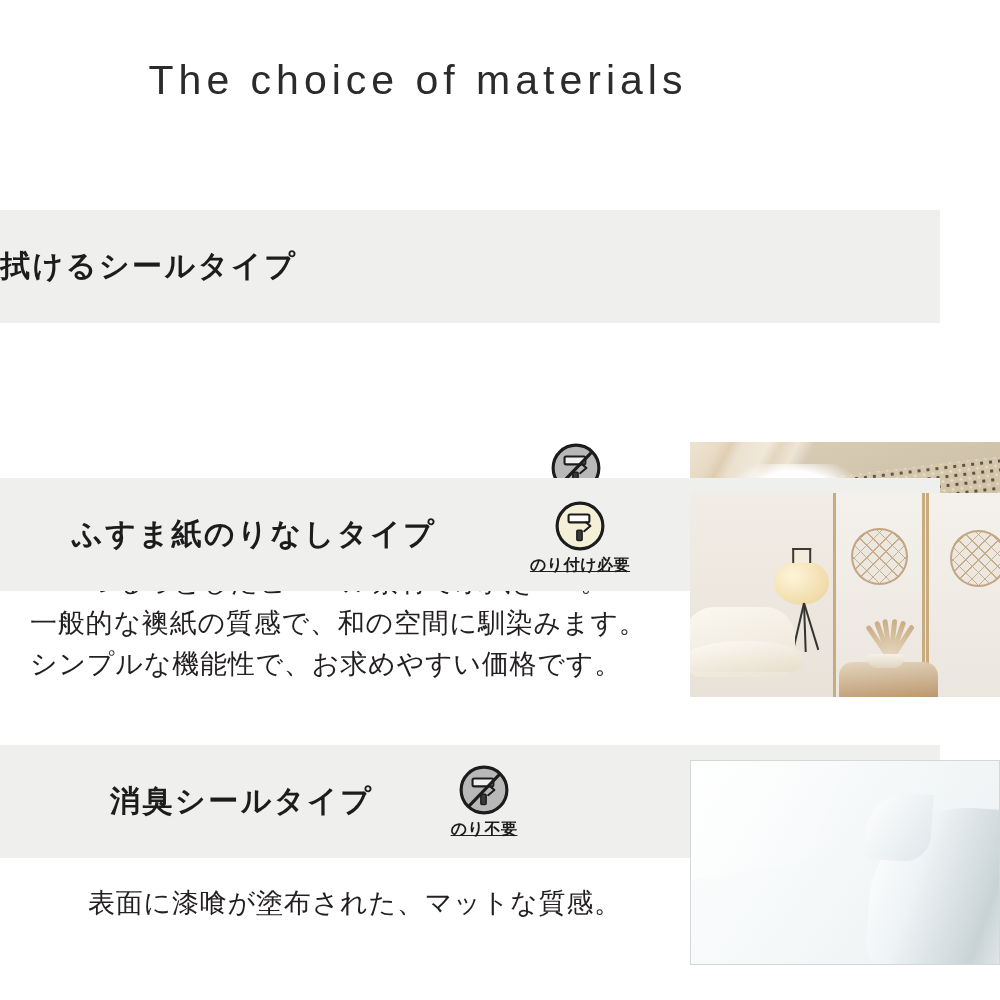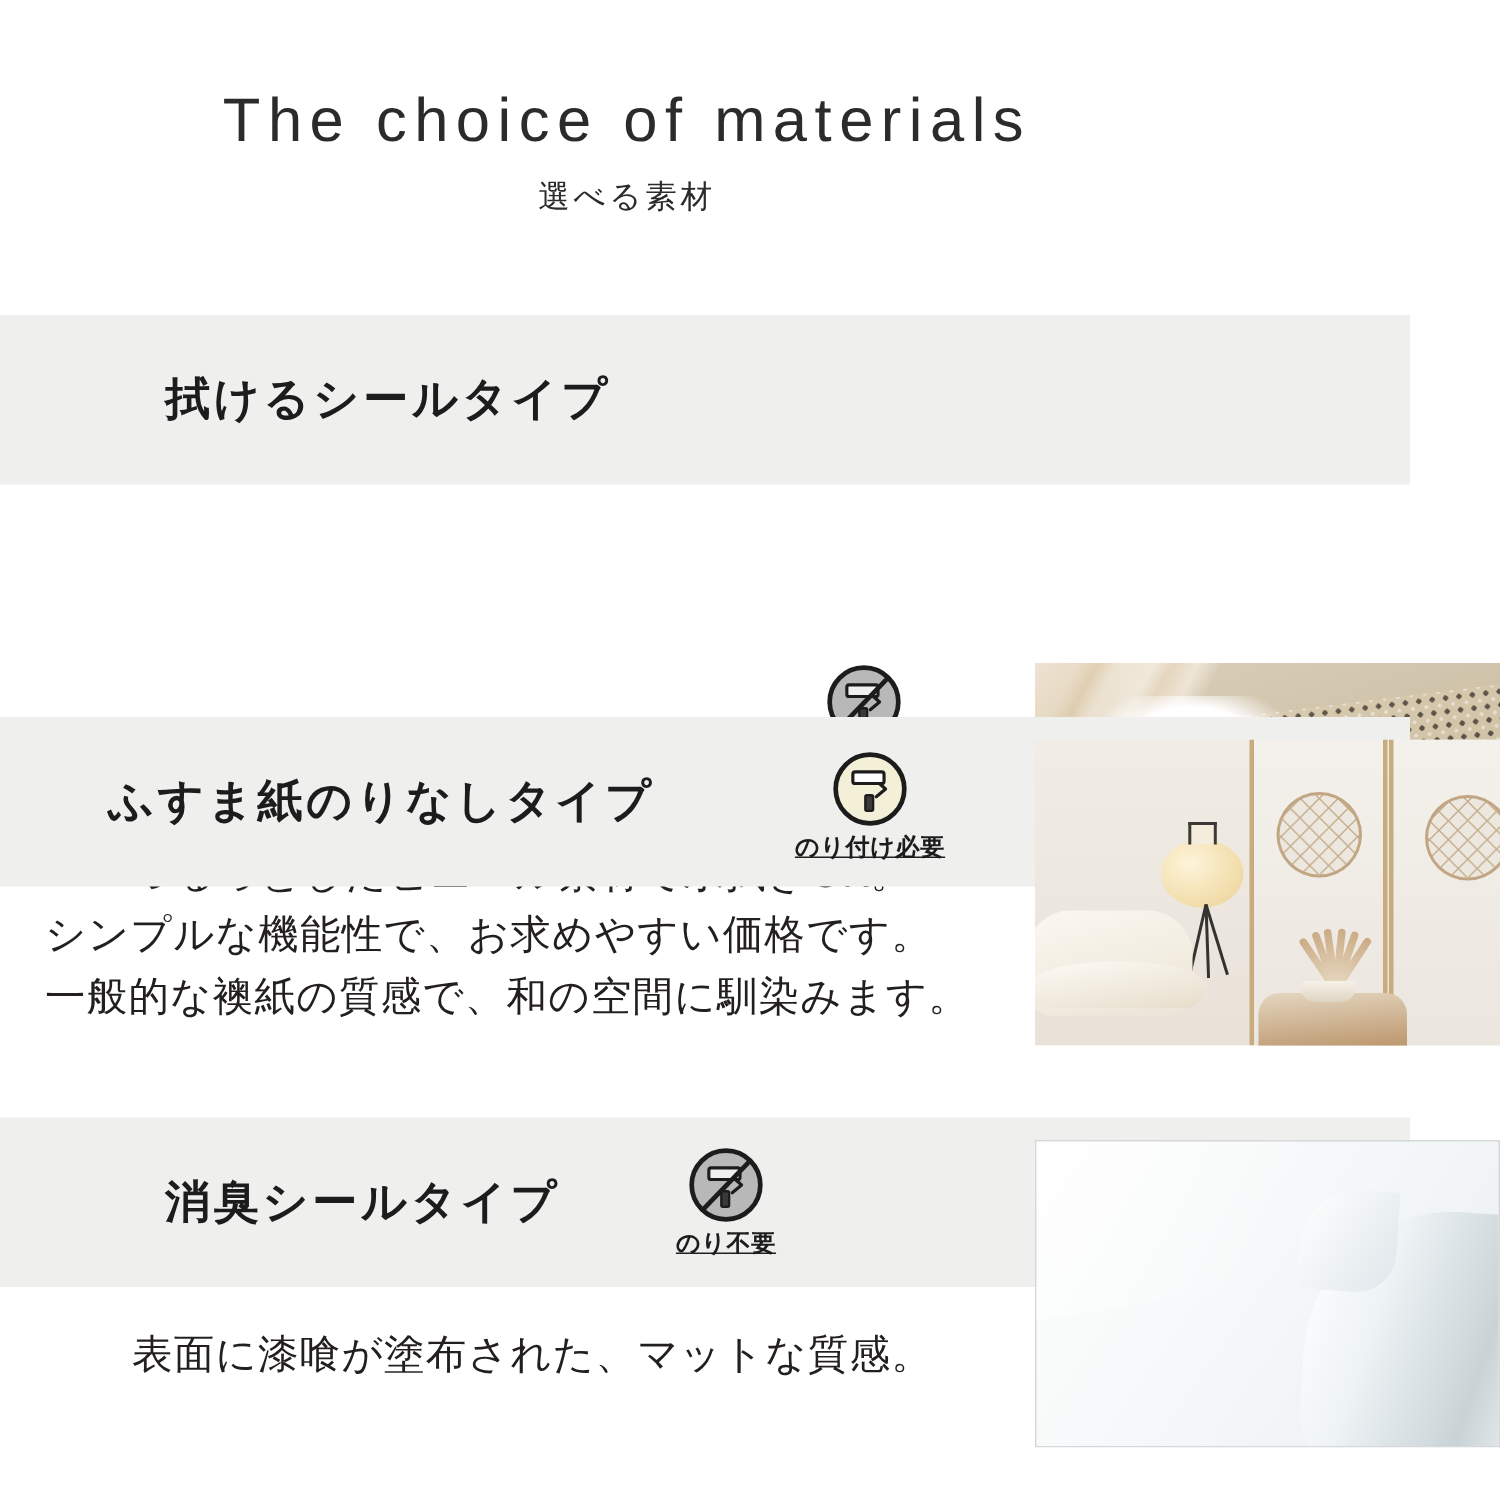--- a/index.html
+++ b/index.html
@@ -324,27 +324,26 @@
     height: 80%;
     background: linear-gradient(120deg, rgba(255,255,255,.85), rgba(255,255,255,0) 70%);
     transform: rotate(-9deg);
   }
 </style>
 </head>
 <body>
 
 <div class="page-header">
   <h1 class="title-en">The choice of materials</h1>
-  <p class="title-ja">選べる素材</p>
 </div>
 
 <section class="section" style="top:210px;">
   <div class="band"></div>
 
-  <div class="band-row" style="padding-left:110px; width:580px; box-sizing:border-box;">
+  <div class="band-row" style="width:580px; box-sizing:border-box;">
     <span class="section-title">拭けるシールタイプ</span>
   </div>
 
   <div class="badges" style="position:absolute; left:540px; top:232px;">
     <div class="badge">
       <svg class="badge-icon" viewBox="0 0 100 100">
         <circle cx="50" cy="50" r="44" fill="#b8b8b8" stroke="#1c1c1c" stroke-width="6"></circle>
         <rect x="28" y="28" width="40" height="15" rx="3" fill="#f0f0f0" stroke="#1c1c1c" stroke-width="4"></rect>
         <path d="M62 43 l8 7 -12 10" fill="none" stroke="#1c1c1c" stroke-width="4" stroke-linecap="round" stroke-linejoin="round"></path>
         <rect x="44" y="58" width="10" height="20" rx="2" fill="#3a3a3a" stroke="#1c1c1c" stroke-width="3"></rect>
@@ -380,22 +379,22 @@
         <circle cx="50" cy="50" r="44" fill="#f4efd7" stroke="#1c1c1c" stroke-width="6"></circle>
         <rect x="28" y="28" width="40" height="15" rx="3" fill="#ffffff" stroke="#1c1c1c" stroke-width="4"></rect>
         <path d="M62 43 l8 7 -12 10" fill="none" stroke="#1c1c1c" stroke-width="4" stroke-linecap="round" stroke-linejoin="round"></path>
         <rect x="44" y="58" width="10" height="20" rx="2" fill="#3a3a3a" stroke="#1c1c1c" stroke-width="3"></rect>
       </svg>
       <span class="badge-label">のり付け必要</span>
     </div>
   </div>
 
   <div class="body-text" style="left:30px; top:125px;">
+    <div>一般的な襖紙の質感で、和の空間に馴染みます。</div>
     <div>シンプルな機能性で、お求めやすい価格です。</div>
-    <div>一般的な襖紙の質感で、和の空間に馴染みます。</div>
   </div>
 
   <div class="photo" style="left:690px; top:15px; width:310px; height:204px;">
     <div class="p2-wall"></div>
     <div class="p2-fusuma p2-f1"></div>
     <div class="p2-fusuma p2-f2"></div>
     <div class="p2-circle p2-c1"></div>
     <div class="p2-circle p2-c2"></div>
     <div class="p2-lantern"></div>
     <div class="p2-legs">

